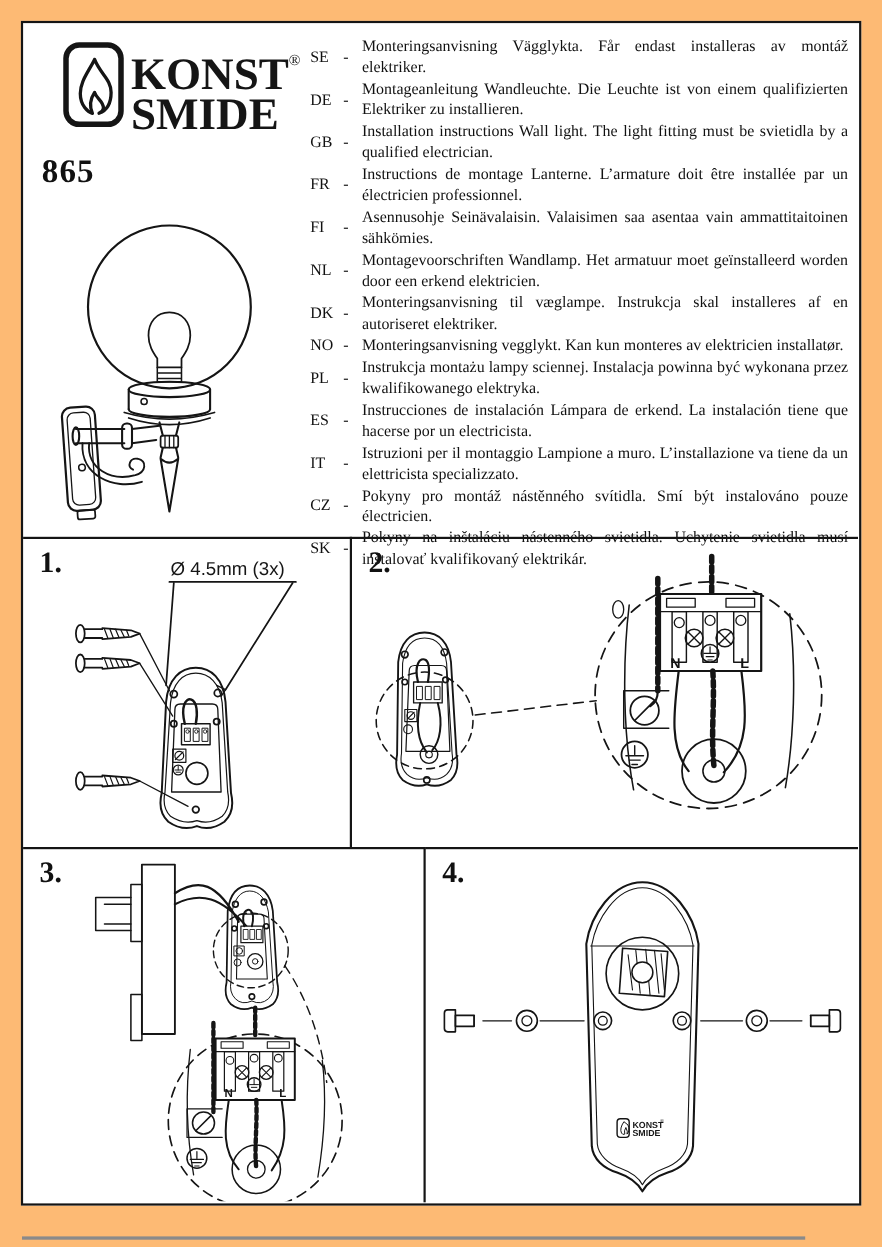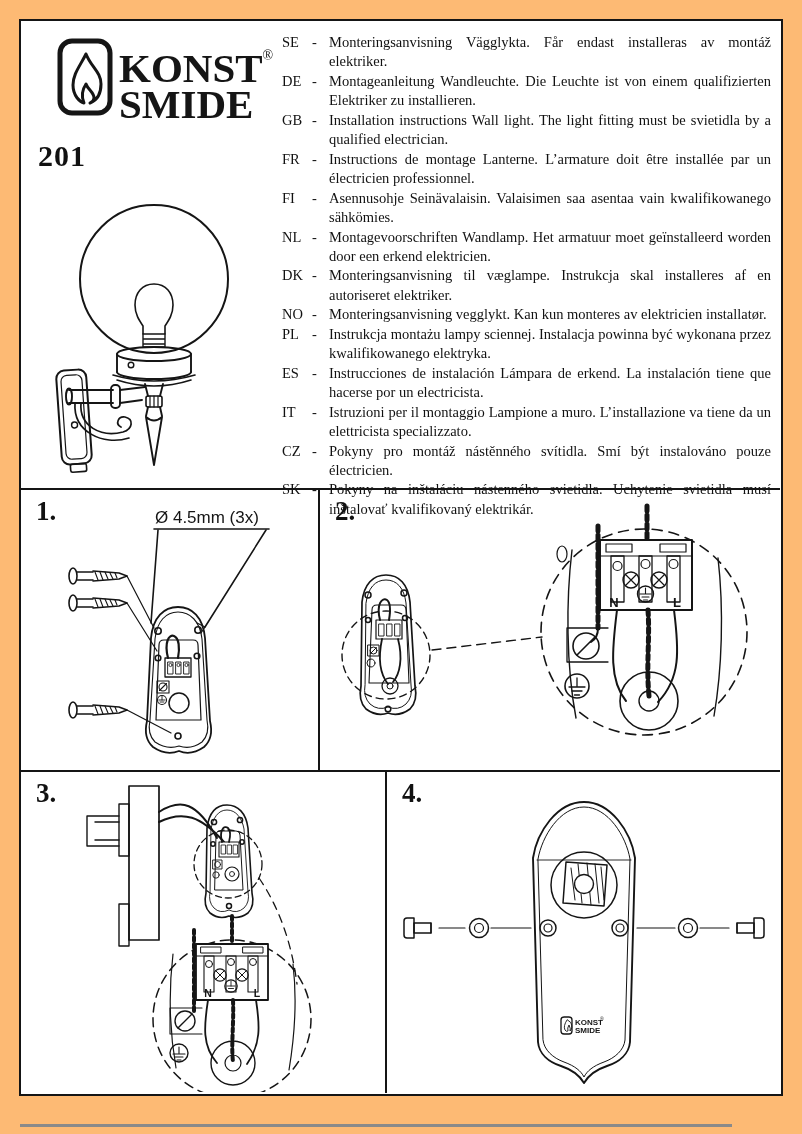--- a/index.html
+++ b/index.html
@@ -10,21 +10,21 @@
   
   .logo{position:absolute;left:36px;top:17px;display:flex;align-items:flex-start;}
   .logo svg{display:block;}
   .brand{margin-left:6px;font-family:"Liberation Serif",serif;font-weight:600;
          font-size:41px;line-height:36px;letter-spacing:0px;color:#151515;}
   .brand .reg{font-size:14px;vertical-align:22px;font-weight:400;}
   .product{position:absolute;left:17px;top:118px;font-size:30px;font-weight:bold;letter-spacing:1px;}
   .lamp{position:absolute;left:30px;top:163px;}
   
   .instr{position:absolute;left:261px;top:12px;width:489px;font-size:14.5px;line-height:19.45px;}
-  .row{display:flex;align-items:flex-start;}
+  .row{display:flex;align-items:center;}
   .code{flex:0 0 30px;}
   .dash{flex:0 0 17px;}
   .itext{flex:1 1 auto;text-align:justify;}
   
   .panel{position:absolute;box-sizing:border-box;border-top:2.5px solid #151515;}
   .pA{left:0;top:467px;width:299px;height:282px;border-right:2.5px solid #151515;}
   .pB{left:299px;top:467px;width:460px;height:282px;}
   .pC{left:0;top:749px;width:366px;height:323px;border-right:2.5px solid #151515;}
   .pD{left:366px;top:749px;width:393px;height:323px;}
   .stepnum{position:absolute;left:15px;top:6px;font-size:27px;font-weight:bold;z-index:2;}
@@ -43,21 +43,21 @@
         <rect x="3" y="3" width="50" height="72" rx="12" fill="none" stroke="#151515" stroke-width="5"></rect>
         <path d="M29,16 C23,28 16,36 16,47 C16,58 23,64 27,65 C24,58 25,52 29,46 C31,52 37,54 37,60
                  C37,62 35,64 33,65 C41,62 44,54 44,46 C44,34 34,29 29,16 Z" fill="none" stroke="#151515" stroke-width="3" stroke-linejoin="round"></path>
       </svg>
       <div class="brand">
         <span>KONST</span><span class="reg">®</span><br>
         <span>SMIDE</span>
       </div>
     </div>
 
-    <div class="product">201</div>
+    <div class="product">865</div>
 
     <svg class="lamp" width="210" height="302" viewBox="0 0 210 302" fill="none" stroke="#151515" stroke-width="1.9" stroke-linecap="round" stroke-linejoin="round">
       <circle cx="103" cy="95" r="74" stroke-width="2"></circle>
       <path d="M103,100 C91,100 84,109 84,121 C84,130 88,136 92,142 L92,150 L114,150 L114,142
                C118,136 122,130 122,121 C122,109 115,100 103,100 Z" stroke-width="1.6"></path>
       <path d="M92,155 L114,155 M93,160 L113,160 M92,150 L92,163 M114,150 L114,163 M93,163 L113,163" stroke-width="1.4"></path>
       <ellipse cx="103" cy="170" rx="37" ry="7"></ellipse>
       <path d="M66,170 L66,188 M140,170 L140,188"></path>
       <path d="M66,188 A37,7 0 0 0 140,188"></path>
       <circle cx="80" cy="181" r="2.8" stroke-width="1.4"></circle>
@@ -98,21 +98,21 @@
           <div class="itext">Installation instructions Wall light. The light fitting must be svietidla by a qualified electrician.</div>
         </div>
       <div class="row">
           <span class="code">FR</span>
           <span class="dash">-</span>
           <div class="itext">Instructions de montage Lanterne. L’armature doit être installée par un électricien professionnel.</div>
         </div>
       <div class="row">
           <span class="code">FI</span>
           <span class="dash">-</span>
-          <div class="itext">Asennusohje Seinävalaisin. Valaisimen saa asentaa vain kwalifikowanego sähkömies.</div>
+          <div class="itext">Asennusohje Seinävalaisin. Valaisimen saa asentaa vain ammattitaitoinen sähkömies.</div>
         </div>
       <div class="row">
           <span class="code">NL</span>
           <span class="dash">-</span>
           <div class="itext">Montagevoorschriften Wandlamp. Het armatuur moet geïnstalleerd worden door een erkend elektricien.</div>
         </div>
       <div class="row">
           <span class="code">DK</span>
           <span class="dash">-</span>
           <div class="itext">Monteringsanvisning til væglampe. Instrukcja skal installeres af en autoriseret elektriker.</div>

